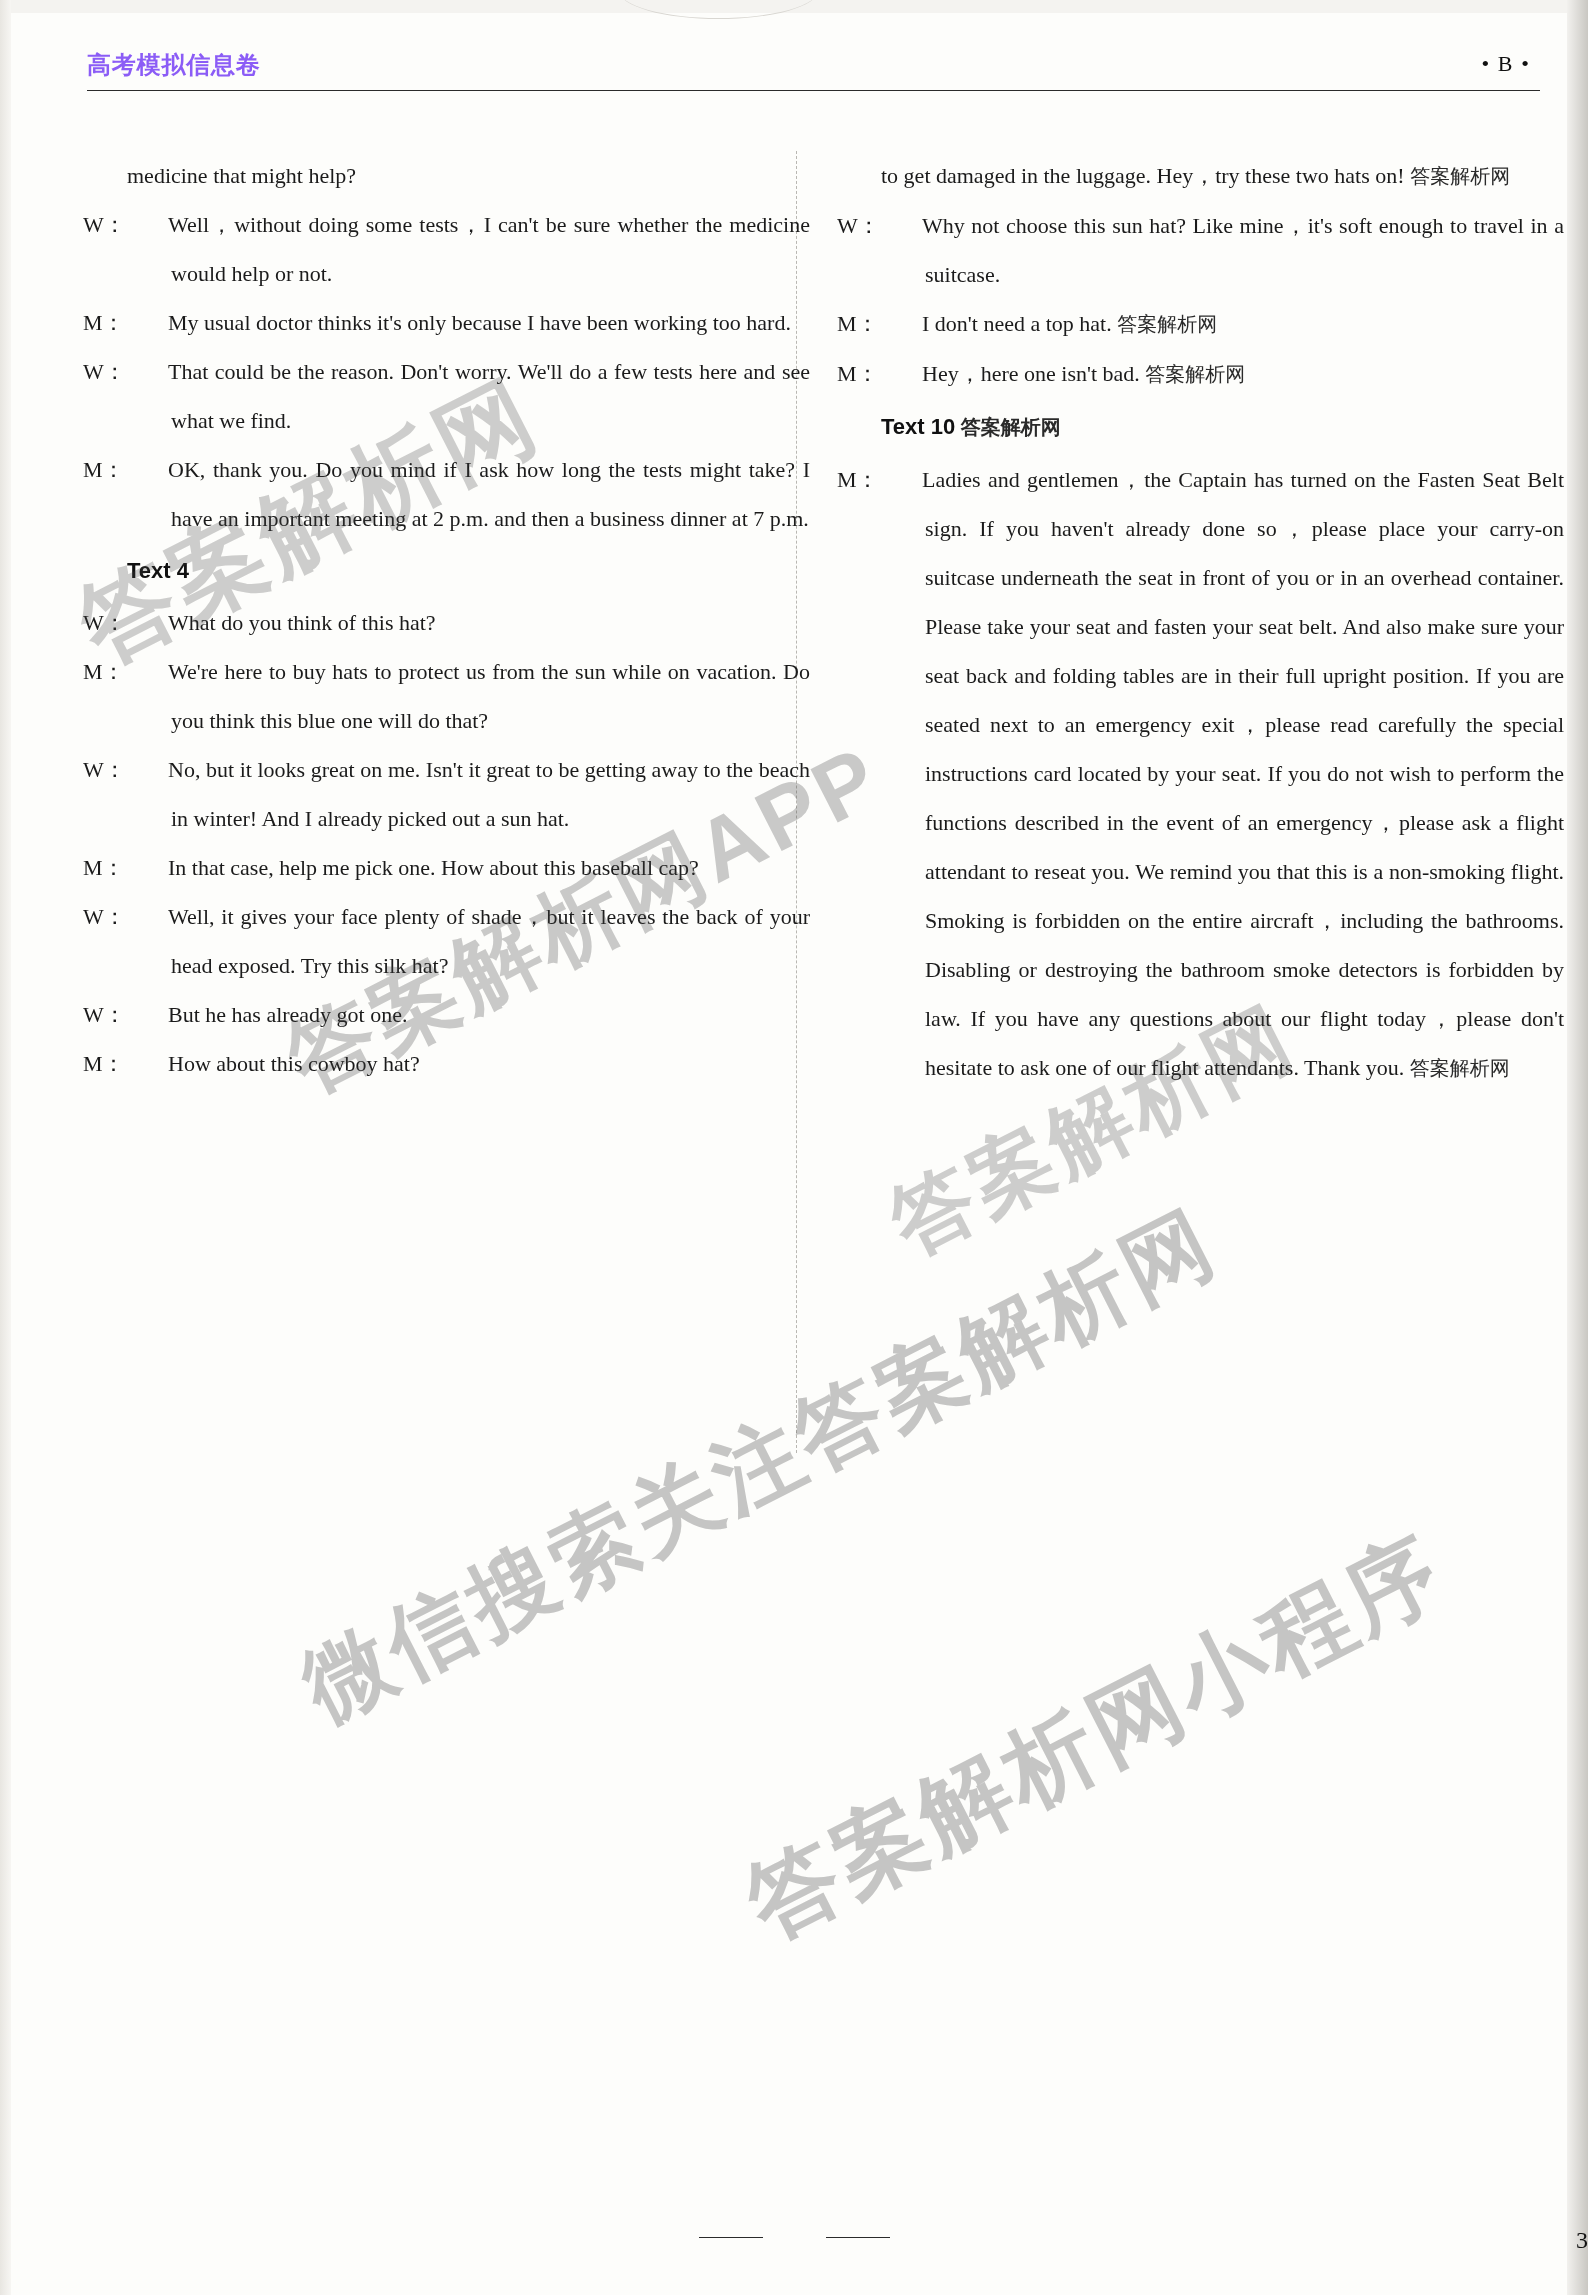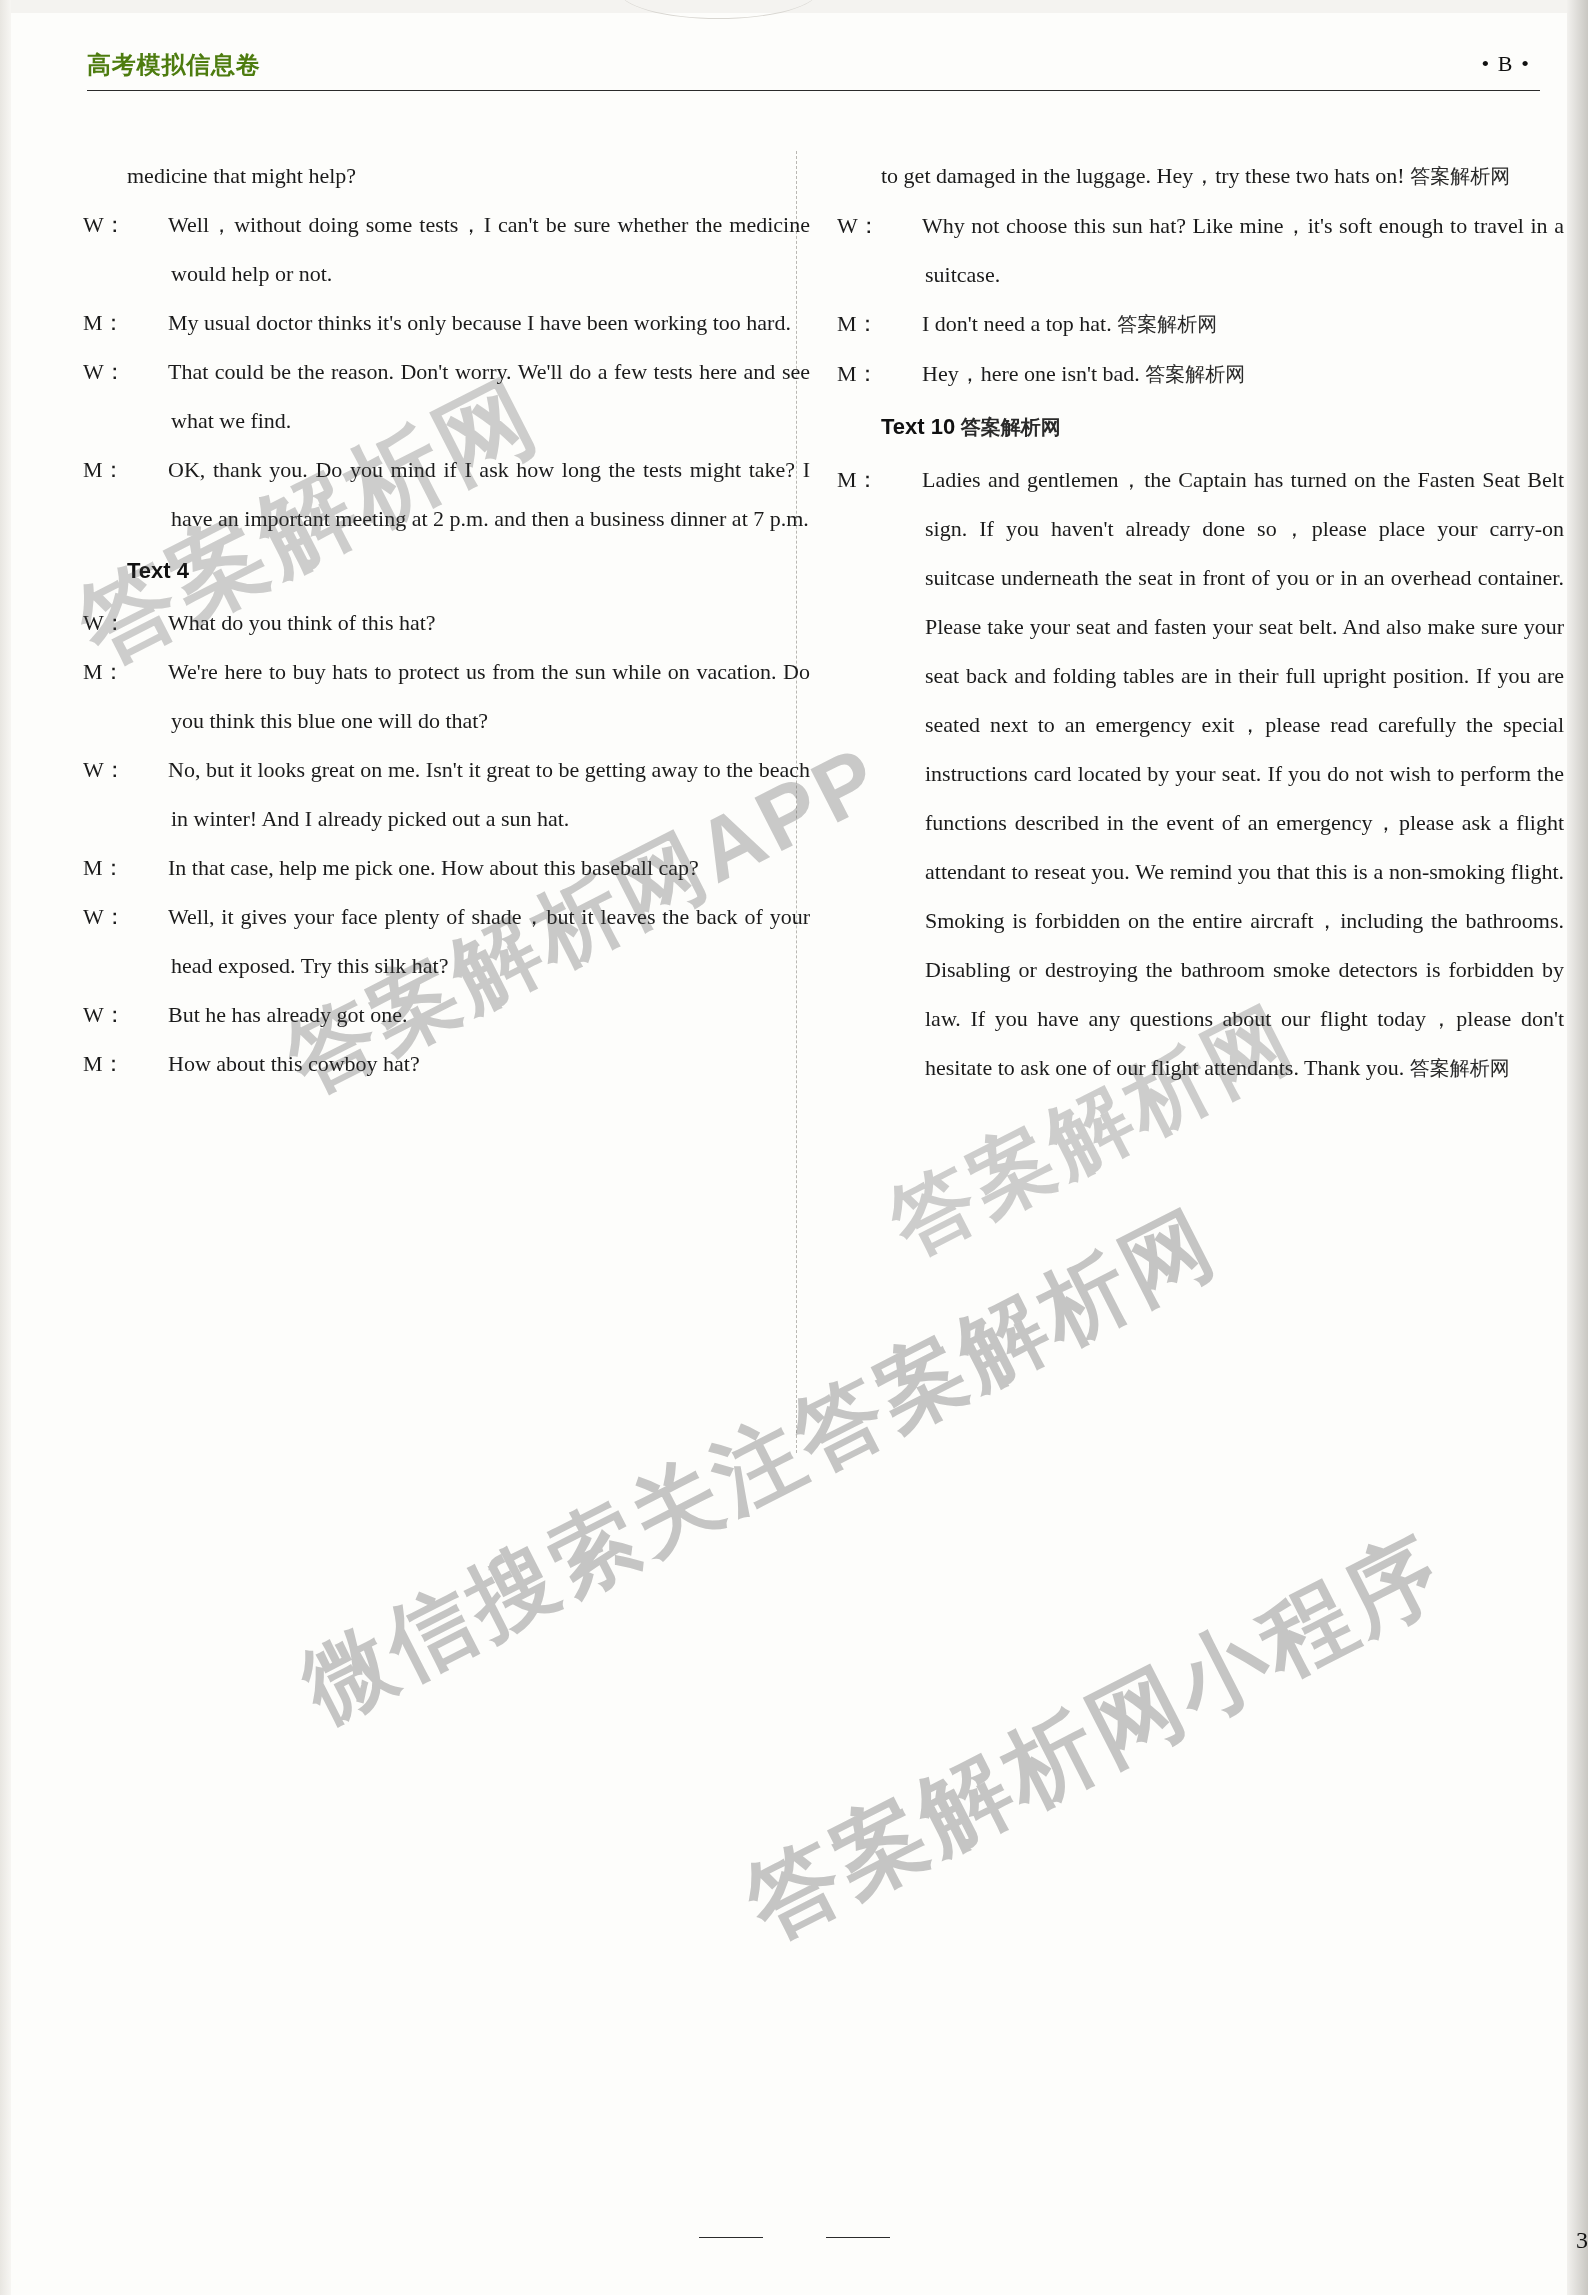--- a/index.html
+++ b/index.html
@@ -54,21 +54,21 @@
     width: 1453px;
     height: 48px;
   }
   .header-title {
     position: absolute;
     left: 0;
     top: 0;
     font-family: "Liberation Sans", sans-serif;
     font-weight: bold;
     font-size: 24px;
-    color: #4d7c0f;
+    color: #8b5cf6;
     letter-spacing: 0.8px;
   }
   .header-right {
     position: absolute;
     right: 9.5px;
     top: 1.6px;
     font-family: "Liberation Serif", serif;
     font-size: 22px;
     color: #111;
     letter-spacing: 1.6px;

